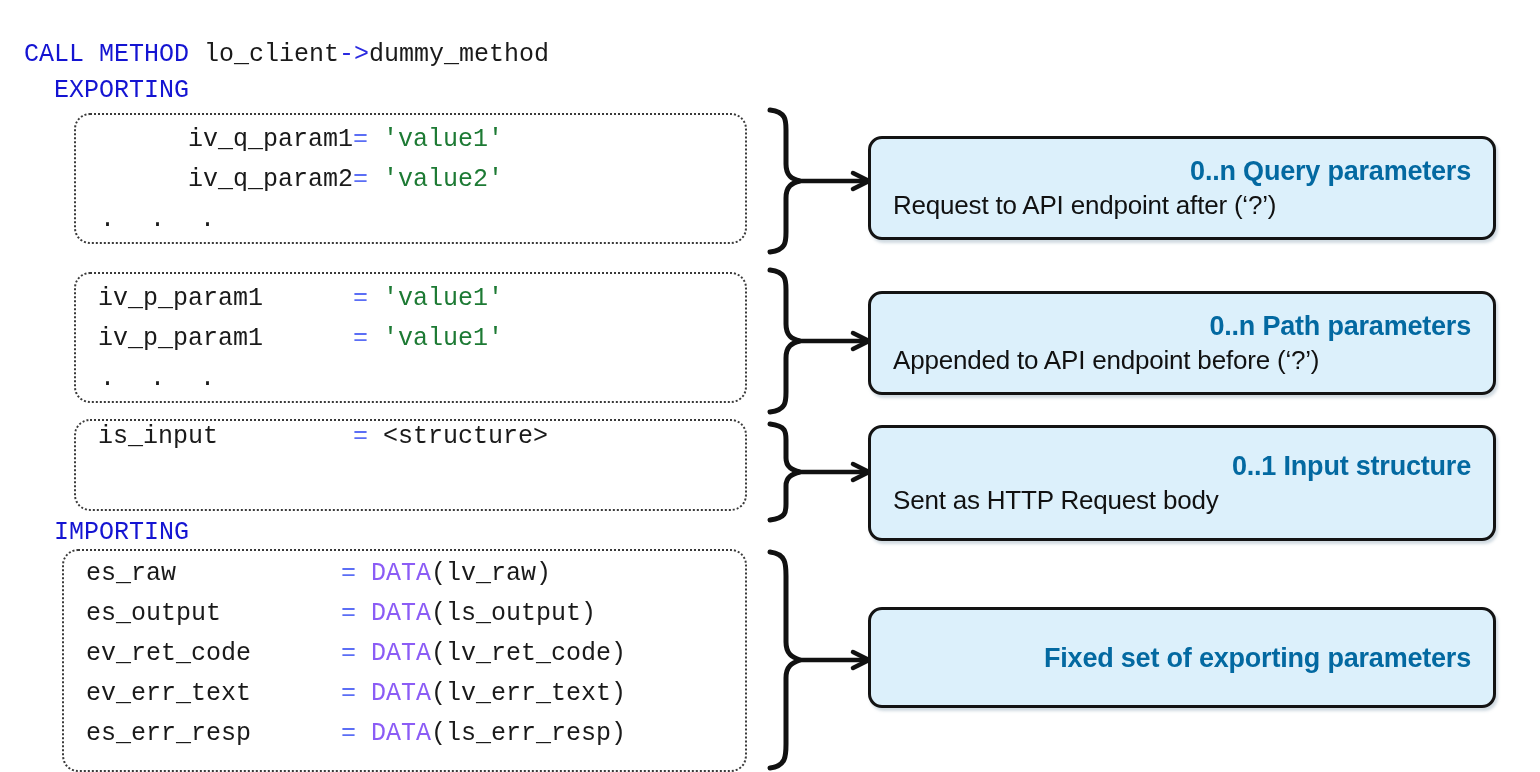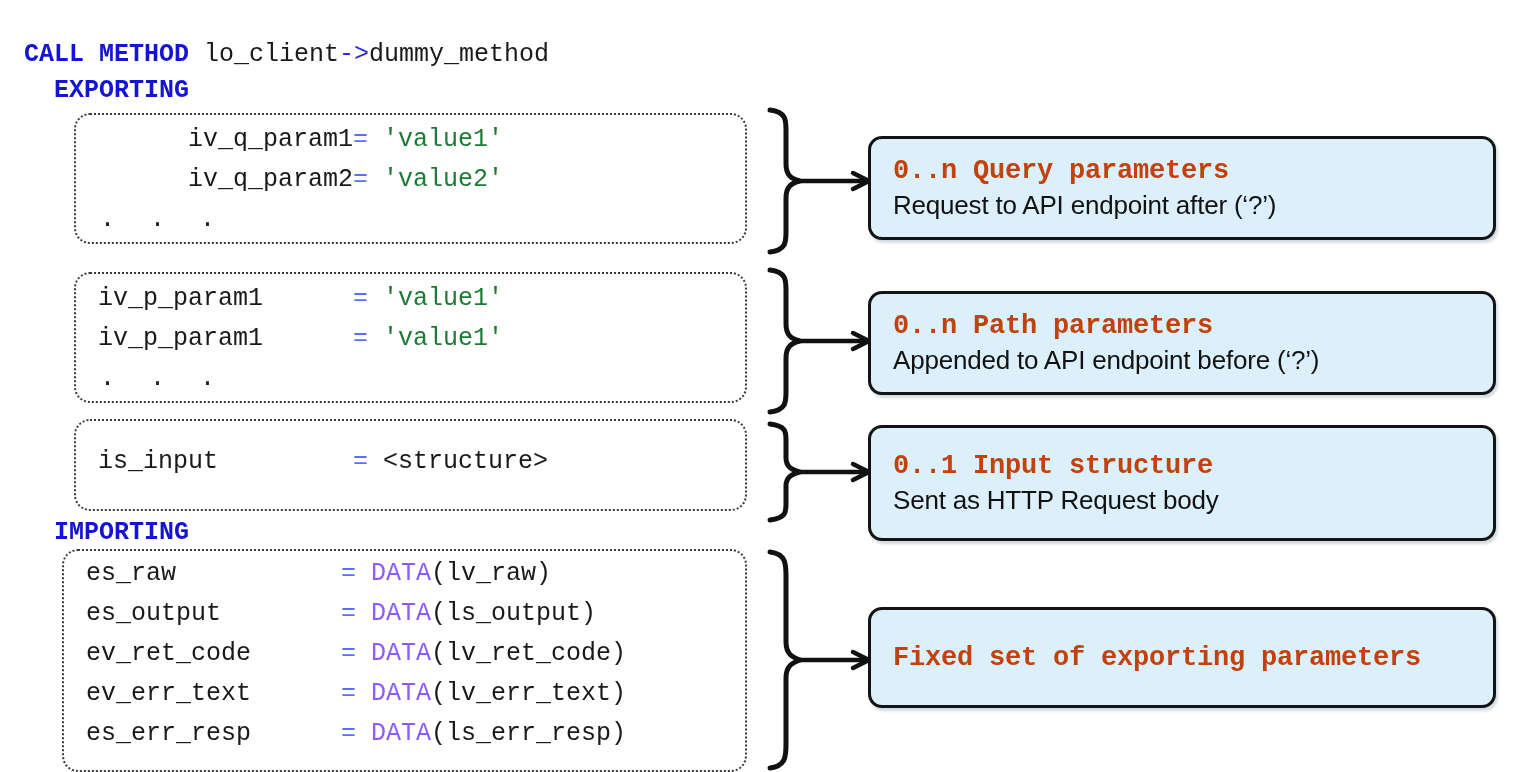--- a/index.html
+++ b/index.html
@@ -27,21 +27,21 @@
   .code-line {
     position: absolute;
     font-family: "Liberation Mono", "DejaVu Sans Mono", monospace;
     font-size: 25px;
     line-height: 30px;
     white-space: pre;
     color: #1a1a1a;
   }
   .kw {
     color: #1414d2;
-    font-weight: bold;
+    font-weight: normal;
   }
   .op-blue { color: #2a2ae0; }
   .eq { color: #5b6ef5; }
   .str { color: #1d7a34; }
   .datafn { color: #8b5cf6; }
   .plain { color: #1a1a1a; }
 
   .call-line   { left: 24px;  top: 40px; }
   .exporting   { left: 54px;  top: 76px; }
   .importing   { left: 54px;  top: 518px; }
@@ -89,26 +89,27 @@
     border: 3px solid #131313;
     border-radius: 14px;
     box-sizing: border-box;
     box-shadow: 2px 3px 3px rgba(120,150,170,0.35);
     padding: 0 22px;
     display: flex;
     flex-direction: column;
     justify-content: center;
   }
   .callout .c-title {
-    font-family: Liberation Mono, monospace;
+    font-family: Liberation Sans, sans-serif;
     font-weight: bold;
     font-size: 27px;
     line-height: 34px;
-    color: #c2410c;
+    color: #0369a1;
     letter-spacing: -0.2px;
+    text-align: right;
   }
   .callout .c-sub {
     font-family: "Liberation Sans", sans-serif;
     font-size: 26px;
     line-height: 34px;
     color: #111111;
     letter-spacing: -0.2px;
   }
   .callout-1 { left: 868px; top: 136px; width: 628px; height: 104px; }
   .callout-2 { left: 868px; top: 291px; width: 628px; height: 104px; }
@@ -142,21 +143,21 @@
     <div class="dots-row" style="top:90px;">. . .</div>
   </div>
 
   <div class="param-box box-path">
     <div class="param-row" style="top:10px;"><span class="pname">iv_p_param1</span><span class="eq">=</span><span> </span><span class="str">'value1'</span></div>
     <div class="param-row" style="top:50px;"><span class="pname">iv_p_param1</span><span class="eq">=</span><span> </span><span class="str">'value1'</span></div>
     <div class="dots-row" style="top:90px;">. . .</div>
   </div>
 
   <div class="param-box box-input">
-    <div class="param-row" style="top:26px;"><span class="pname">is_input</span><span class="eq">=</span><span> </span><span class="plain">&lt;structure&gt;</span></div>
+    <div class="param-row" style="top:1px;"><span class="pname">is_input</span><span class="eq">=</span><span> </span><span class="plain">&lt;structure&gt;</span></div>
   </div>
 
   <div class="param-box box-imp">
     <div class="param-row" style="top:8px;"><span class="pname">es_raw</span><span class="eq">=</span><span> </span><span class="datafn">DATA</span><span class="plain">(lv_raw)</span></div>
     <div class="param-row" style="top:88px;"><span class="pname">ev_ret_code</span><span class="eq">=</span><span> </span><span class="datafn">DATA</span><span class="plain">(lv_ret_code)</span></div>
     <div class="param-row" style="top:48px;"><span class="pname">es_output</span><span class="eq">=</span><span> </span><span class="datafn">DATA</span><span class="plain">(ls_output)</span></div>
     <div class="param-row" style="top:128px;"><span class="pname">ev_err_text</span><span class="eq">=</span><span> </span><span class="datafn">DATA</span><span class="plain">(lv_err_text)</span></div>
     <div class="param-row" style="top:168px;"><span class="pname">es_err_resp</span><span class="eq">=</span><span> </span><span class="datafn">DATA</span><span class="plain">(ls_err_resp)</span></div>
   </div>
 </div>

